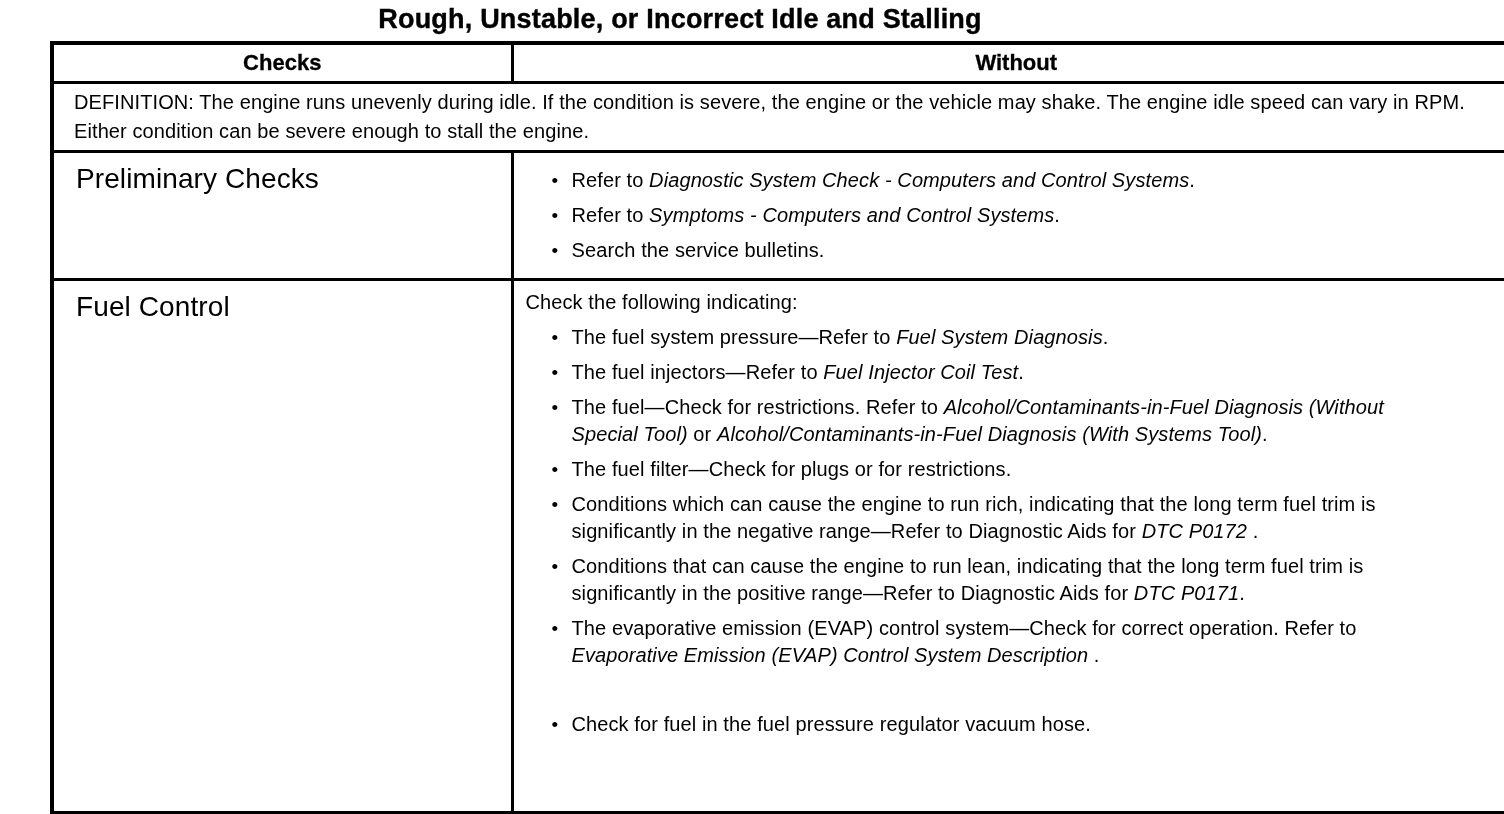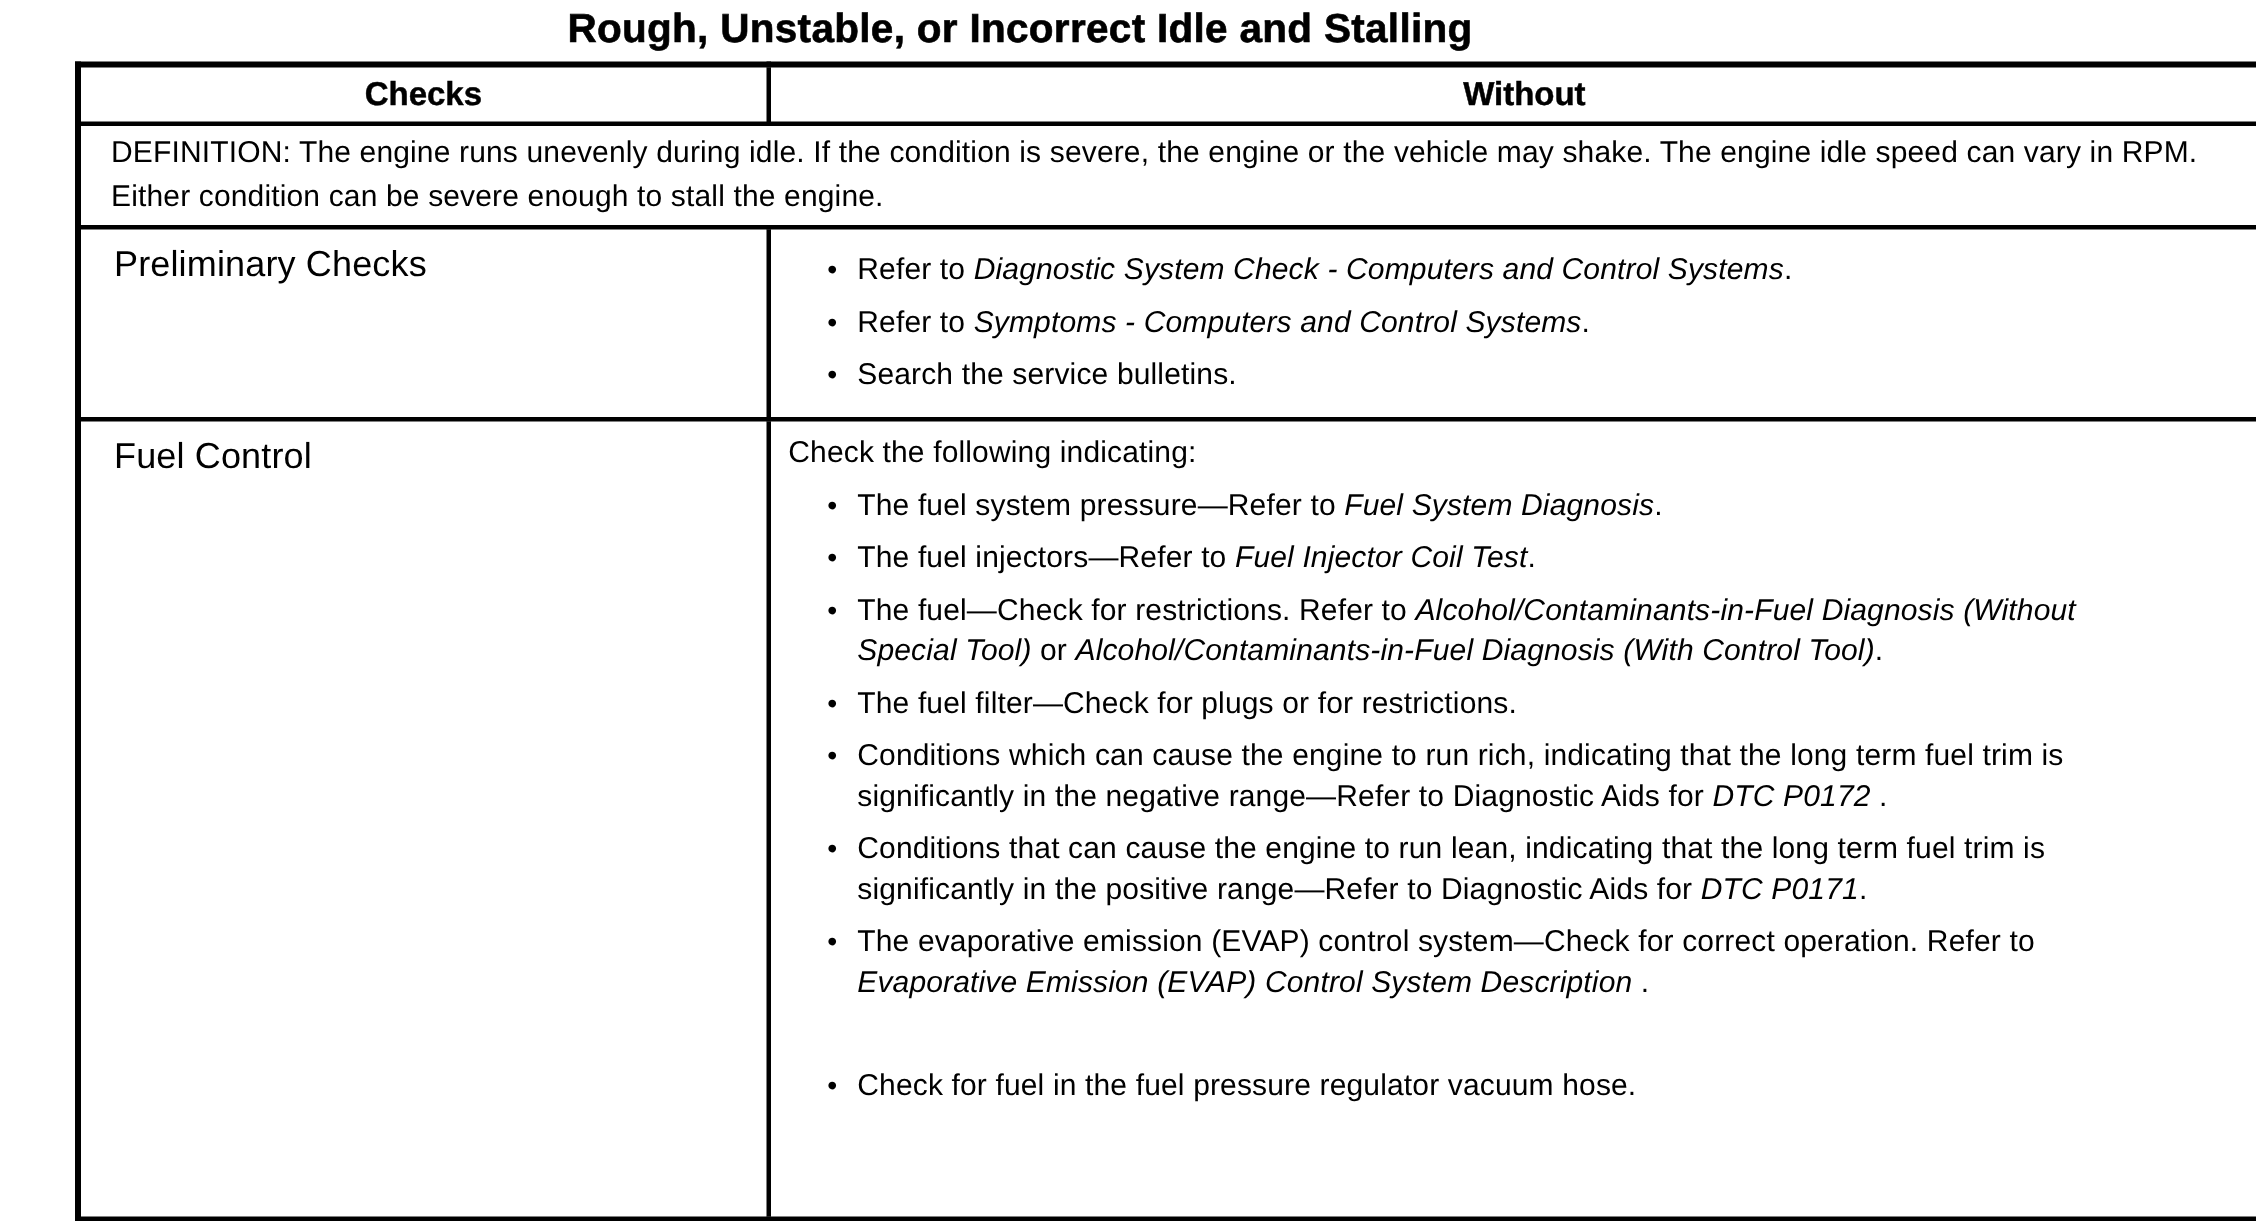--- a/index.html
+++ b/index.html
@@ -60,21 +60,21 @@
   td.definition-cell {
     height: 58px;
     font-size: 20px;
     line-height: 29px;
     padding: 4px 14px 4px 20px;
     vertical-align: top;
     letter-spacing: 0.1px;
   }
   td.check-cell {
     vertical-align: top;
-    font-size: 24px;
+    font-size: 28px;
     padding: 10px 8px 8px 22px;
     letter-spacing: 0.1px;
   }
   td.action-cell {
     vertical-align: top;
     font-size: 20px;
     padding: 6px 44px 6px 12px;
     letter-spacing: 0.1px;
   }
   tr.row-0 { height: 104px; }
@@ -151,21 +151,21 @@
               <div class="bullet">
                 <span class="dot">•</span>
                 <span class="btext"><span>The fuel system pressure—Refer to </span><span class="it">Fuel System Diagnosis</span><span>.</span></span>
               </div>
               <div class="bullet">
                 <span class="dot">•</span>
                 <span class="btext"><span>The fuel injectors—Refer to </span><span class="it">Fuel Injector Coil Test</span><span>.</span></span>
               </div>
               <div class="bullet">
                 <span class="dot">•</span>
-                <span class="btext"><span>The fuel—Check for restrictions. Refer to </span><span class="it">Alcohol/Contaminants-in-Fuel Diagnosis (Without Special Tool)</span><span> or </span><span class="it">Alcohol/Contaminants-in-Fuel  Diagnosis (With  Control Tool)</span><span>.</span></span>
+                <span class="btext"><span>The fuel—Check for restrictions. Refer to </span><span class="it">Alcohol/Contaminants-in-Fuel Diagnosis (Without Special Tool)</span><span> or </span><span class="it">Alcohol/Contaminants-in-Fuel  Diagnosis (With  Systems Tool)</span><span>.</span></span>
               </div>
               <div class="bullet">
                 <span class="dot">•</span>
                 <span class="btext"><span>The fuel filter—Check for plugs or for restrictions.</span></span>
               </div>
               <div class="bullet">
                 <span class="dot">•</span>
                 <span class="btext"><span>Conditions which can cause the engine to run rich, indicating that the long term fuel trim is significantly in the negative range—Refer to Diagnostic Aids for </span><span class="it">DTC P0172</span><span> .</span></span>
               </div>
               <div class="bullet">

